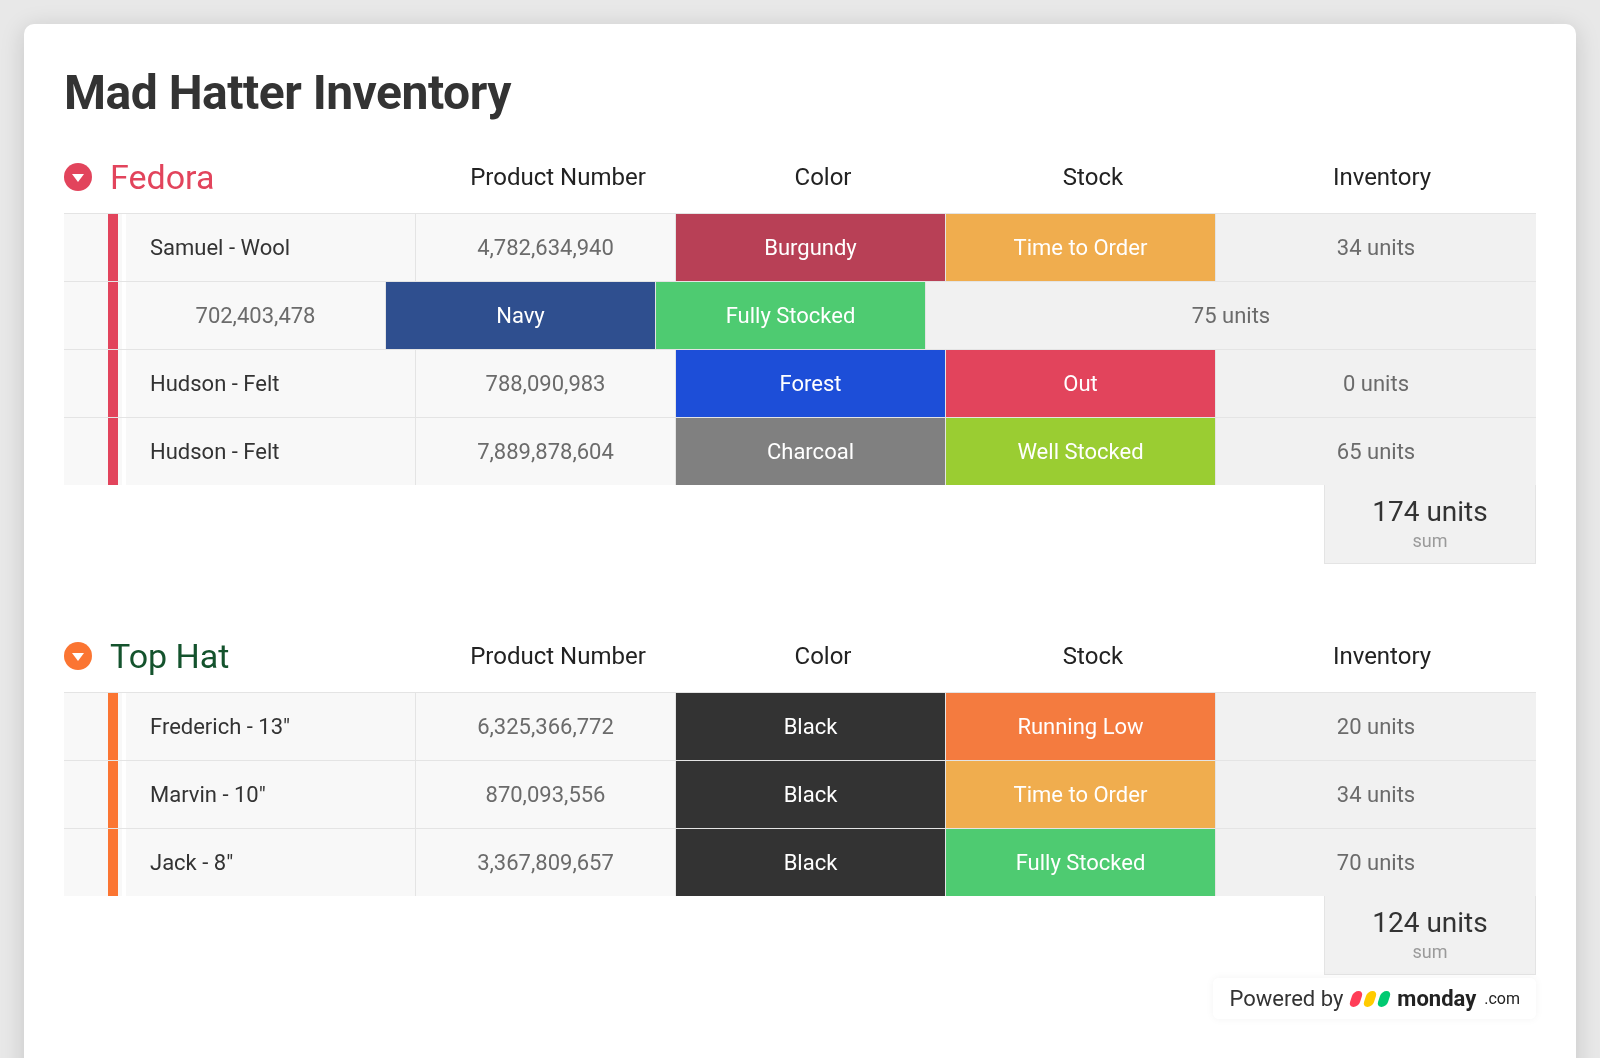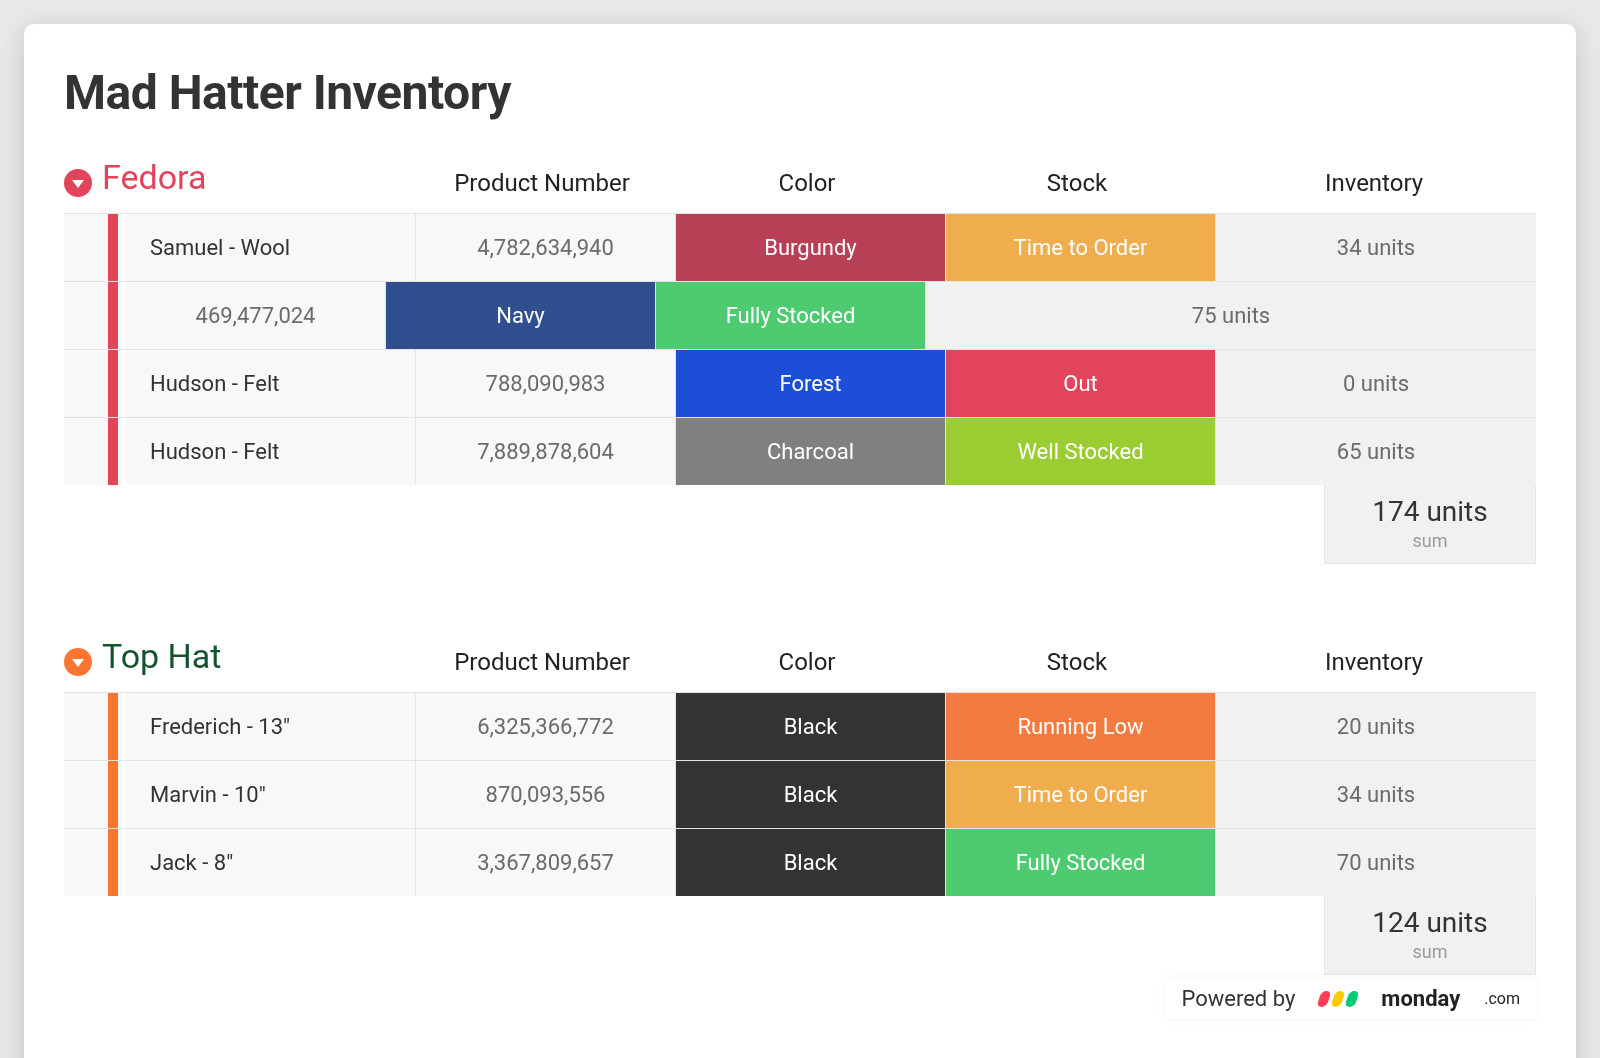--- a/index.html
+++ b/index.html
@@ -21,22 +21,23 @@
   font-size: 48px;
   font-weight: 700;
   color: #333;
   margin-bottom: 36px;
   letter-spacing: -0.5px;
 }
 .group { margin-bottom: 72px; }
 .group:last-of-type { margin-bottom: 0; }
 .group-header-row {
   display: flex;
-  align-items: flex-end;
+  align-items: center;
   margin-bottom: 16px;
+  gap: 8px;
 }
 .collapse-btn {
   width: 28px; height: 28px;
   border-radius: 50%;
   display: flex; align-items: center; justify-content: center;
   margin-right: 10px;
   cursor: pointer;
   flex-shrink: 0;
 }
 .chevron-down {
@@ -113,21 +114,21 @@
   width: 212px;
 }
 .summary-value { font-size: 28px; color:#333; }
 .summary-label { font-size: 18px; color:#9a9a9a; margin-top:2px; }
 .powered {
   position:absolute;
   right: 40px; bottom: 78px;
   background: rgba(255,255,255,.92);
   padding: 8px 16px;
   border-radius: 6px;
-  display:flex; align-items:center; gap:24px;
+  display:flex; align-items:center; gap:8px;
   font-size:22px; color:#333;
   box-shadow: 0 0 8px rgba(0,0,0,.05);
 }
 .monday-logo { display:flex; align-items:center; gap:4px; }
 .mdot { width:10px; height:16px; border-radius:5px; transform: skewX(-18deg); display:inline-block; }
 .mdot.r { background:#ff3d57; }
 .mdot.y { background:#ffcb00; }
 .mdot.g { background:#00ca72; }
 .monday-text { font-weight:700; color:#222; font-size:22px; }
 .monday-com { font-weight:400; color:#222; font-size:16px; }
@@ -157,21 +158,21 @@
       <div class="row-gap"></div>
       <div class="row-name">Samuel - Wool</div>
       <div class="cell cell-pn">4,782,634,940</div>
       <div class="cell cell-color" style="background:#b84056">Burgundy</div>
       <div class="cell cell-stock" style="background:#f0ad4e">Time to Order</div>
       <div class="cell cell-inv">34 units</div>
     </div>
     <div class="row">
       <div class="row-color-bar" style="background:#e2445c"></div>
       <div class="row-gap"></div>
-      <div class="cell cell-pn">469,477,024</div>
+      <div class="cell cell-pn">702,403,478</div>
       <div class="cell cell-color" style="background:#2f4f8f">Navy</div>
       <div class="cell cell-stock" style="background:#4ecb71">Fully Stocked</div>
       <div class="cell cell-inv">75 units</div>
     </div>
     <div class="row">
       <div class="row-color-bar" style="background:#e2445c"></div>
       <div class="row-gap"></div>
       <div class="row-name">Hudson - Felt</div>
       <div class="cell cell-pn">788,090,983</div>
       <div class="cell cell-color" style="background:#1d4ed8">Forest</div>

